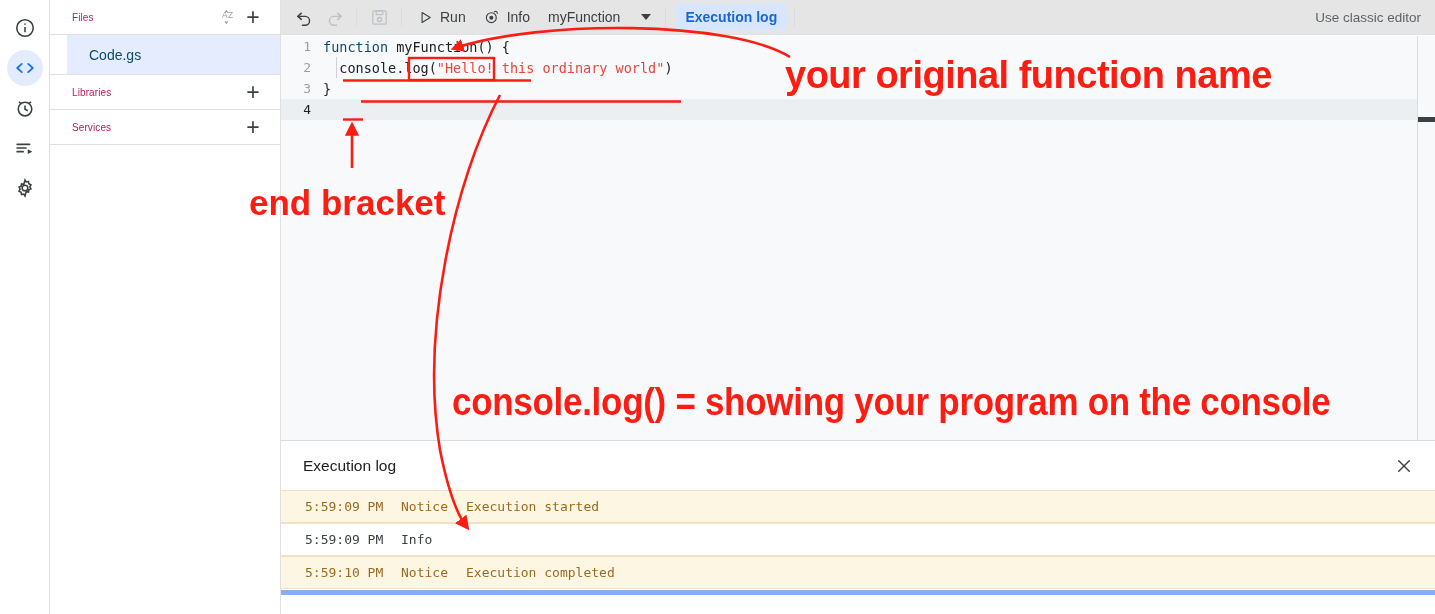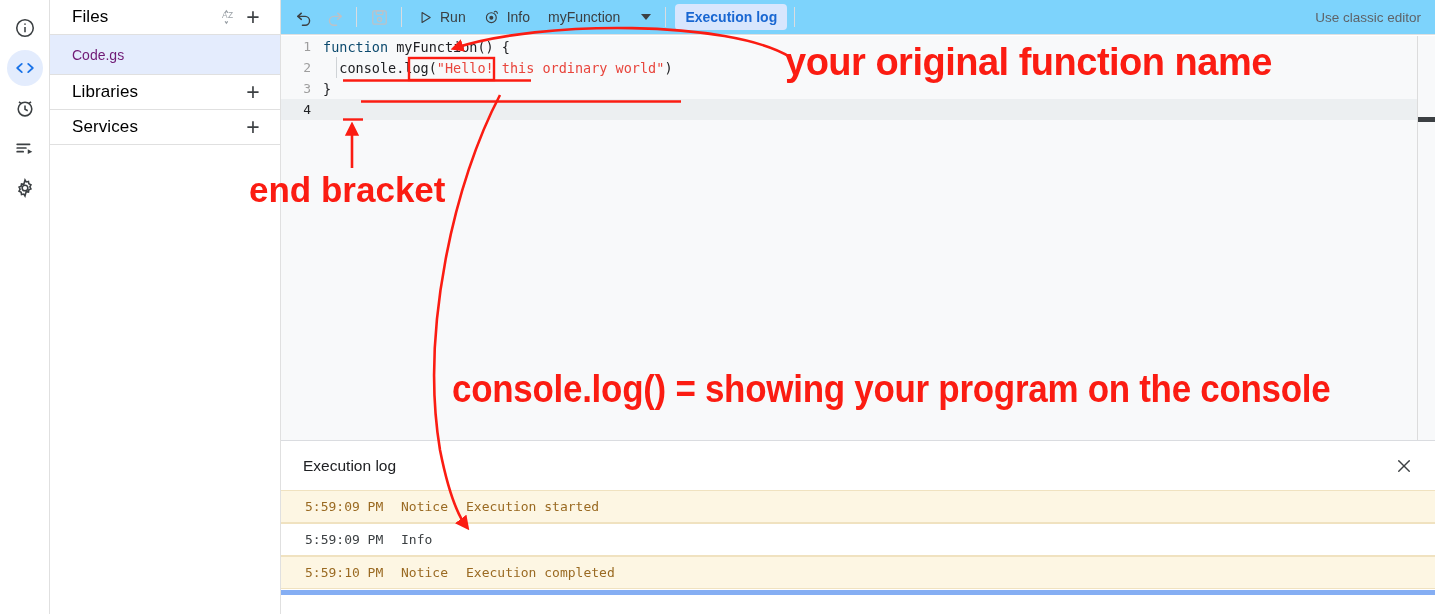--- a/index.html
+++ b/index.html
@@ -45,45 +45,45 @@
     border-left: 1px solid #e0e0e0;
   }
   .side-section {
     height: 35px;
     display: flex; align-items: center;
     padding: 0 14px 0 22px;
     border-bottom: 1px solid #e0e0e0;
   }
   .side-section .stitle {
     flex: 1;
-    font-size: 17px; color: #000000; font-weight: 400;
+    font-size: 10px; color: #be185d; font-weight: 400;
     letter-spacing: .1px;
   }
   .side-act {
     width: 26px; height: 26px;
     display: flex; align-items: center; justify-content: center;
     color: #5f6368; cursor: pointer;
   }
   .side-act.sort { color: #9aa0a6; }
   .side-act.plus { font-size: 23px; line-height: 1; color: #3c4043; font-weight: 300; }
   .file-list { border-bottom: 1px solid #e0e0e0; }
   .file-item {
     height: 39px;
     display: flex; align-items: center;
     padding-left: 22px;
     font-size: 14px;
     color: #3c4043; cursor: pointer;
   }
-  .file-item.selected { background: #e4ecfd; color: #701a75; }
+  .file-item.selected { background: #e4ecfd; color: #0c4a6e; margin-left: 17px; }
 
   
   #toolbar {
     position: absolute; left: 281px; top: 0;
     width: 1154px; height: 35px;
-    background: #7dd3fc;
+    background: #e5e5e5;
     display: flex; align-items: center;
     border-bottom: 1px solid #e0e0e0;
   }
   .tb-icon {
     width: 30px; height: 30px;
     display: flex; align-items: center; justify-content: center;
     cursor: pointer;
   }
   .tb-icon.enabled { color: #3c4043; }
   .tb-icon.disabled { color: #bdc1c6; }
@@ -205,21 +205,21 @@
     background: #85aef3;
   }
   #log-bottom-edge {
     position: absolute; left: 0; top: 154px;
     width: 1154px; height: 20px;
     background: #ffffff;
   }
 
   
   #anno {
-    position: absolute; left: 0; top: 0;
+    position: absolute; left: 0; top: 13px;
     width: 1435px; height: 469px;
     pointer-events: none;
   }
   .anno-text {
     position: absolute;
     color: #fb1c12;
     font-weight: bold;
     white-space: nowrap;
   }
   #anno-func-name {

